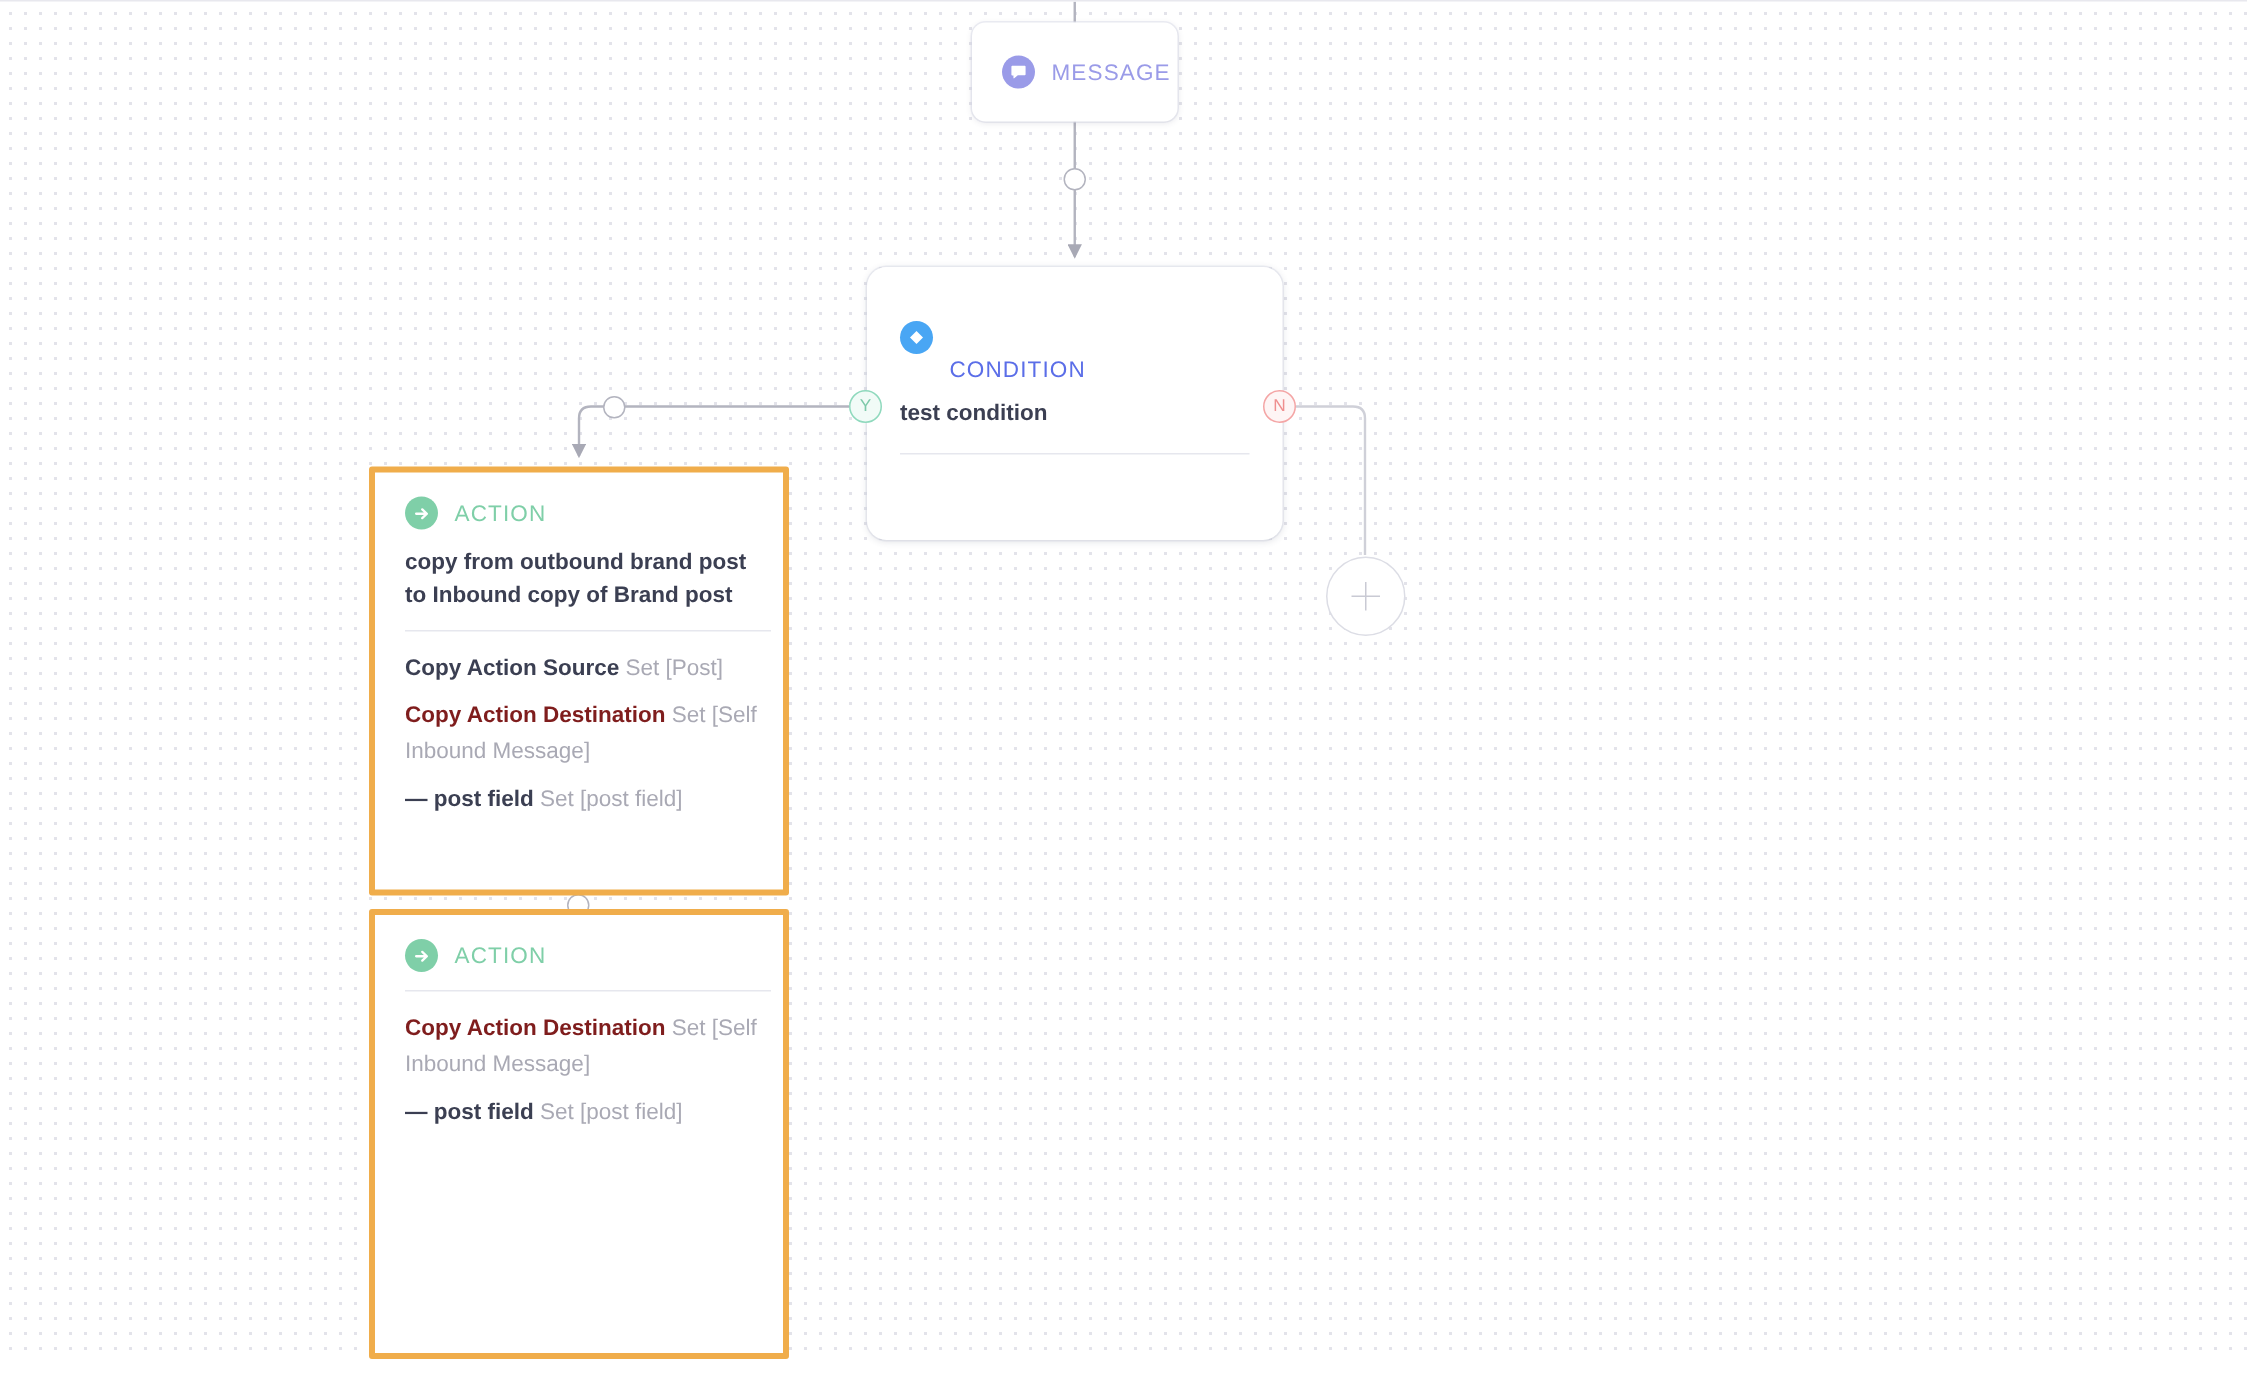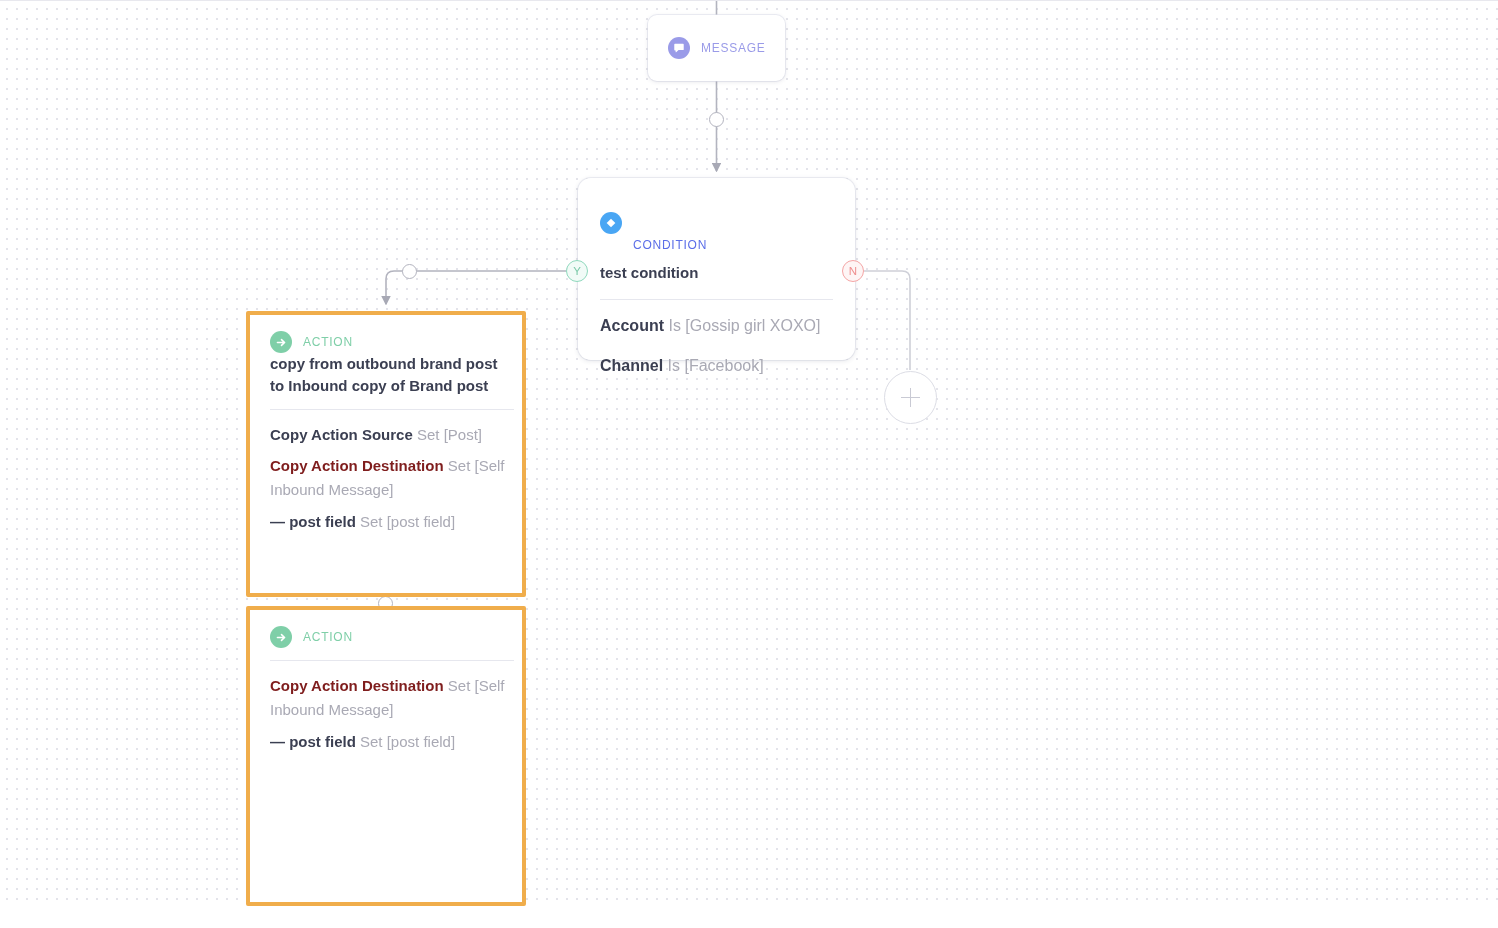--- a/index.html
+++ b/index.html
@@ -101,34 +101,35 @@
     flex: 0 0 22px;
     display: flex;
     align-items: center;
     justify-content: center;
   }
   .icon-message { background: #9a9be8; }
   .icon-condition { background: #49a6f4; }
   .icon-action { background: #7fcfa8; }
 
   .type-label {
-    font-size: 12px;
+    font-size: 15px;
     letter-spacing: 0.75px;
     font-weight: 400;
   }
   .label-message { color: #9a9be8; }
   .label-condition { color: #5b6ee8; margin-top: 44px; }
   .label-action { color: #7fcfa8; }
 
   
   .node-title {
     font-size: 15px;
     font-weight: bold;
     color: #3b3f52;
     line-height: 1.45;
+    margin-top: 11px;
   }
   .node-condition .node-title { margin-top: 10px; }
 
   
   .divider {
     height: 1px;
     background: #e6e7ee;
     margin-top: 15px;
   }
   .node-action .divider { margin-top: 12px; }
@@ -277,30 +278,20 @@
           <path d="M8 2.2l5.8 5.8L8 13.8 2.2 8z" fill="#ffffff"></path>
         </svg>
       </span>
       <span class="type-label label-condition">CONDITION</span>
     </div>
 
     <div class="node-title">test condition</div>
 
     <div class="divider"></div>
 
-    <div class="props">
-      <div class="prop-row">
-        <span class="prop-key">Account</span>
-        <span class="prop-val">Is [Gossip girl XOXO]</span>
-      </div>
-      <div class="prop-row">
-        <span class="prop-key">Channel</span>
-        <span class="prop-val">Is [Facebook]</span>
-      </div>
-    </div>
   </div>
 
   <div class="branch-badge badge-yes">Y</div>
   <div class="branch-badge badge-no">N</div>
 
   <div class="node node-action node-action-1">
     <div class="type-row">
       <span class="type-icon icon-action">
         <svg width="13" height="13" viewBox="0 0 16 16" aria-hidden="true">
           <path d="M3 8h8.2M8 4.4L11.8 8 8 11.6" stroke="#ffffff" stroke-width="1.9" fill="none" stroke-linecap="round" stroke-linejoin="round"></path>

